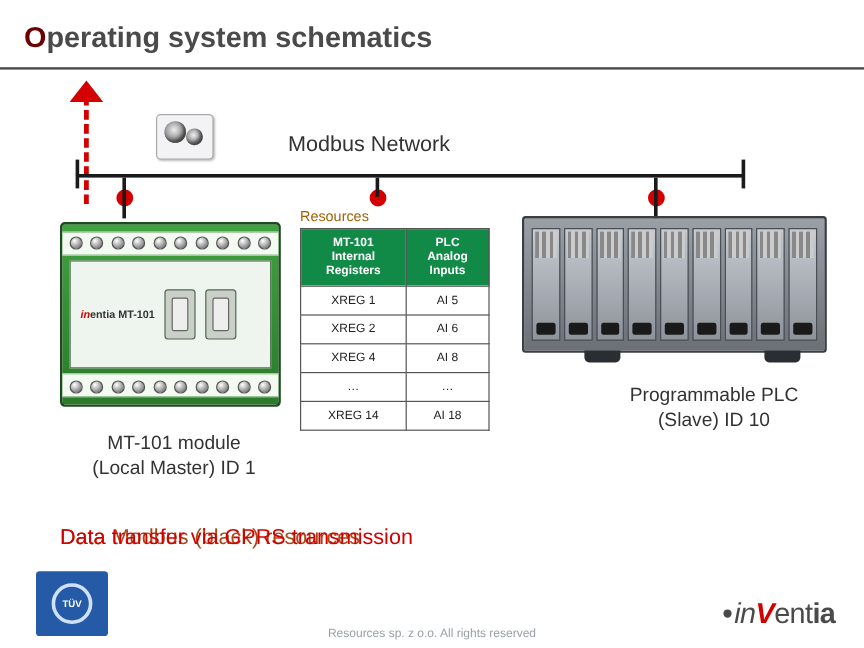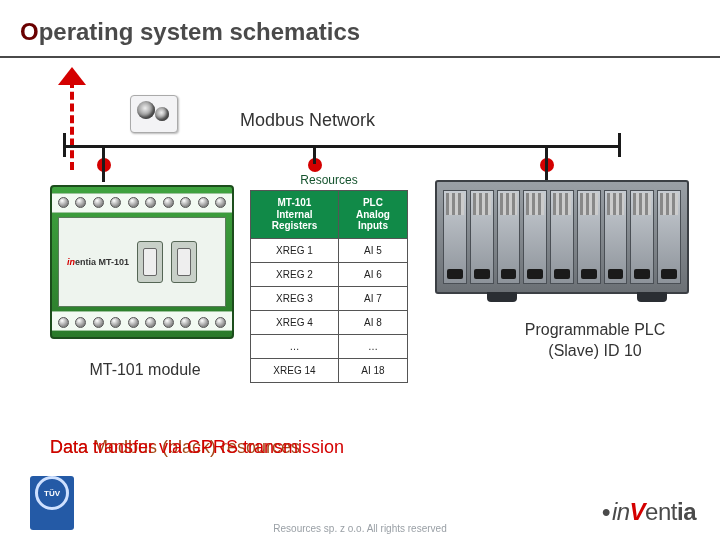--- a/index.html
+++ b/index.html
@@ -182,23 +182,23 @@
     line-height: 1.3;
   }
 
   
   .res-wrap {
     position: absolute;
     left: 250px; top: 170px;
     width: 158px;
   }
   .res-title {
-    text-align: center;
+    text-align: left;
     font-size: 12px;
-    color: #14532d;
+    color: #a16207;
     padding: 3px 0;
   }
   table.res {
     border-collapse: collapse;
     width: 100%;
   }
   table.res th, table.res td {
     border: 1px solid #555;
     font-size: 10px;
     text-align: center;
@@ -285,25 +285,25 @@
     position: absolute;
     bottom: 6px;
     left: 0; right: 0;
     text-align: center;
     font-size: 10px;
     color: #9aa0a6;
   }
   .tuv {
     position: absolute;
     left: 30px; bottom: 10px;
-    width: 44px; height: 54px;
+    width: 60px; height: 54px;
     background: #245aa6;
     border-radius: 3px;
     display: flex; flex-direction: column;
-    align-items: center; justify-content: flex-start;
+    align-items: center; justify-content: center;
     color: #fff;
     font-size: 8px;
   }
   .tuv .ring {
     width: 28px; height: 28px;
     border: 3px solid #cfe1ff;
     border-radius: 50%;
     display: flex; align-items: center; justify-content: center;
     font-size: 8px; font-weight: 700;
   }
@@ -378,20 +378,21 @@
     <div class="screw"></div>
       <div class="screw"></div>
       <div class="screw"></div>
       <div class="screw"></div>
     <div class="screw"></div>
       <div class="screw"></div>
   </div>
 </div>
 <div class="left-caption">
   <div>MT-101 module</div>
+  <div>(Local Master) ID 1</div>
 </div>
 
 <div class="res-wrap">
   <div class="res-title">Resources</div>
   <table class="res">
     <thead>
       <tr>
         <th>MT-101<br>Internal<br>Registers</th>
         <th>PLC<br>Analog<br>Inputs</th>
       </tr>
@@ -399,24 +400,20 @@
     <tbody>
       <tr>
           <td>XREG 1</td>
           <td>AI 5</td>
         </tr>
       <tr>
           <td>XREG 2</td>
           <td>AI 6</td>
         </tr>
       <tr>
-          <td>XREG 3</td>
-          <td>AI 7</td>
-        </tr>
-      <tr>
           <td>XREG 4</td>
           <td>AI 8</td>
         </tr>
       <tr>
           <td>…</td>
           <td>…</td>
         </tr>
       <tr>
           <td>XREG 14</td>
           <td>AI 18</td>

